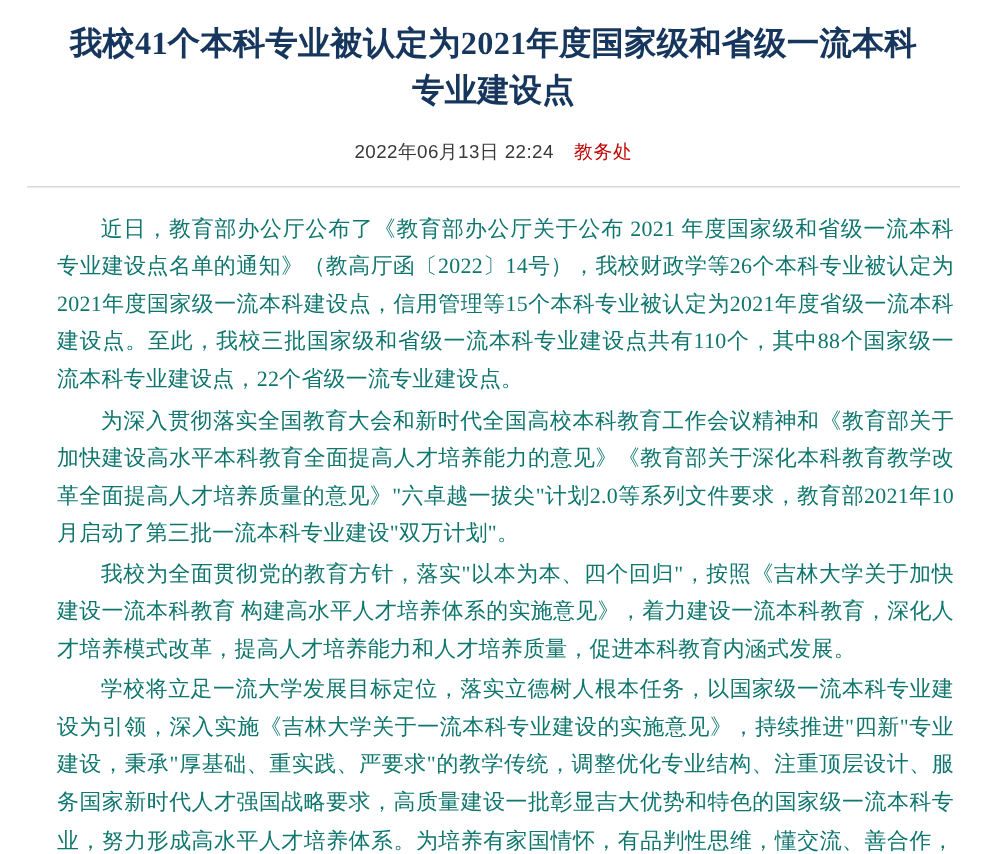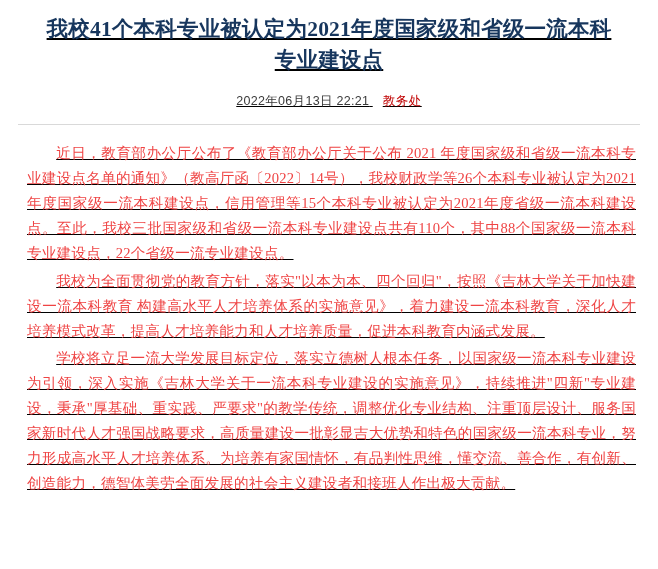--- a/index.html
+++ b/index.html
@@ -12,21 +12,20 @@
     background: #ffffff;
     font-family: "Liberation Sans", sans-serif;
     overflow: hidden;
   }
   .page {
     width: 658px;
     height: 423px;
     box-sizing: border-box;
     background: #ffffff;
     position: relative;
-    text-decoration: underline;
   }
   .title {
     margin: 0;
     padding: 14px 42px 0 42px;
     font-family: "Liberation Serif", serif;
     font-weight: bold;
     font-size: 21.5px;
     line-height: 1.42;
     color: #17365d;
     text-align: center;
@@ -52,44 +51,45 @@
   }
   .divider {
     margin: 14px 18px 0 18px;
     height: 1px;
     background: #d9d9d9;
   }
   .body {
     padding: 16px 22px 0 22px;
   }
   .para {
-    margin: 0 0 2px 5px;
+    margin: 0 0 2px 16px;
     font-family: "Liberation Serif", serif;
     font-size: 14.6px;
     line-height: 1.72;
-    color: #ef4444;
+    color: #0f766e;
     text-align: justify;
     text-indent: 2em;
     text-justify: inter-ideograph;
     letter-spacing: 0.2px;
   }
 </style>
 </head>
 <body>
 
 <div class="page">
 
   <h1 class="title">我校41个本科专业被认定为2021年度国家级和省级一流本科专业建设点</h1>
 
   <div class="meta">
-    <span class="date">2022年06月13日 22:21</span>
+    <span class="date">2022年06月13日 22:24</span>
     <span class="dept">教务处</span>
   </div>
 
   <div class="divider"></div>
 
   <div class="body">
     <p class="para">近日，教育部办公厅公布了《教育部办公厅关于公布 2021 年度国家级和省级一流本科专业建设点名单的通知》（教高厅函〔2022〕14号），我校财政学等26个本科专业被认定为2021年度国家级一流本科建设点，信用管理等15个本科专业被认定为2021年度省级一流本科建设点。至此，我校三批国家级和省级一流本科专业建设点共有110个，其中88个国家级一流本科专业建设点，22个省级一流专业建设点。</p>
+    <p class="para">为深入贯彻落实全国教育大会和新时代全国高校本科教育工作会议精神和《教育部关于加快建设高水平本科教育全面提高人才培养能力的意见》《教育部关于深化本科教育教学改革全面提高人才培养质量的意见》"六卓越一拔尖"计划2.0等系列文件要求，教育部2021年10月启动了第三批一流本科专业建设"双万计划"。</p>
     <p class="para">我校为全面贯彻党的教育方针，落实"以本为本、四个回归"，按照《吉林大学关于加快建设一流本科教育 构建高水平人才培养体系的实施意见》，着力建设一流本科教育，深化人才培养模式改革，提高人才培养能力和人才培养质量，促进本科教育内涵式发展。</p>
     <p class="para">学校将立足一流大学发展目标定位，落实立德树人根本任务，以国家级一流本科专业建设为引领，深入实施《吉林大学关于一流本科专业建设的实施意见》，持续推进"四新"专业建设，秉承"厚基础、重实践、严要求"的教学传统，调整优化专业结构、注重顶层设计、服务国家新时代人才强国战略要求，高质量建设一批彰显吉大优势和特色的国家级一流本科专业，努力形成高水平人才培养体系。为培养有家国情怀，有品判性思维，懂交流、善合作，有创新、创造能力，德智体美劳全面发展的社会主义建设者和接班人作出极大贡献。</p>
   </div>
 
 </div>
 
 </body></html>

